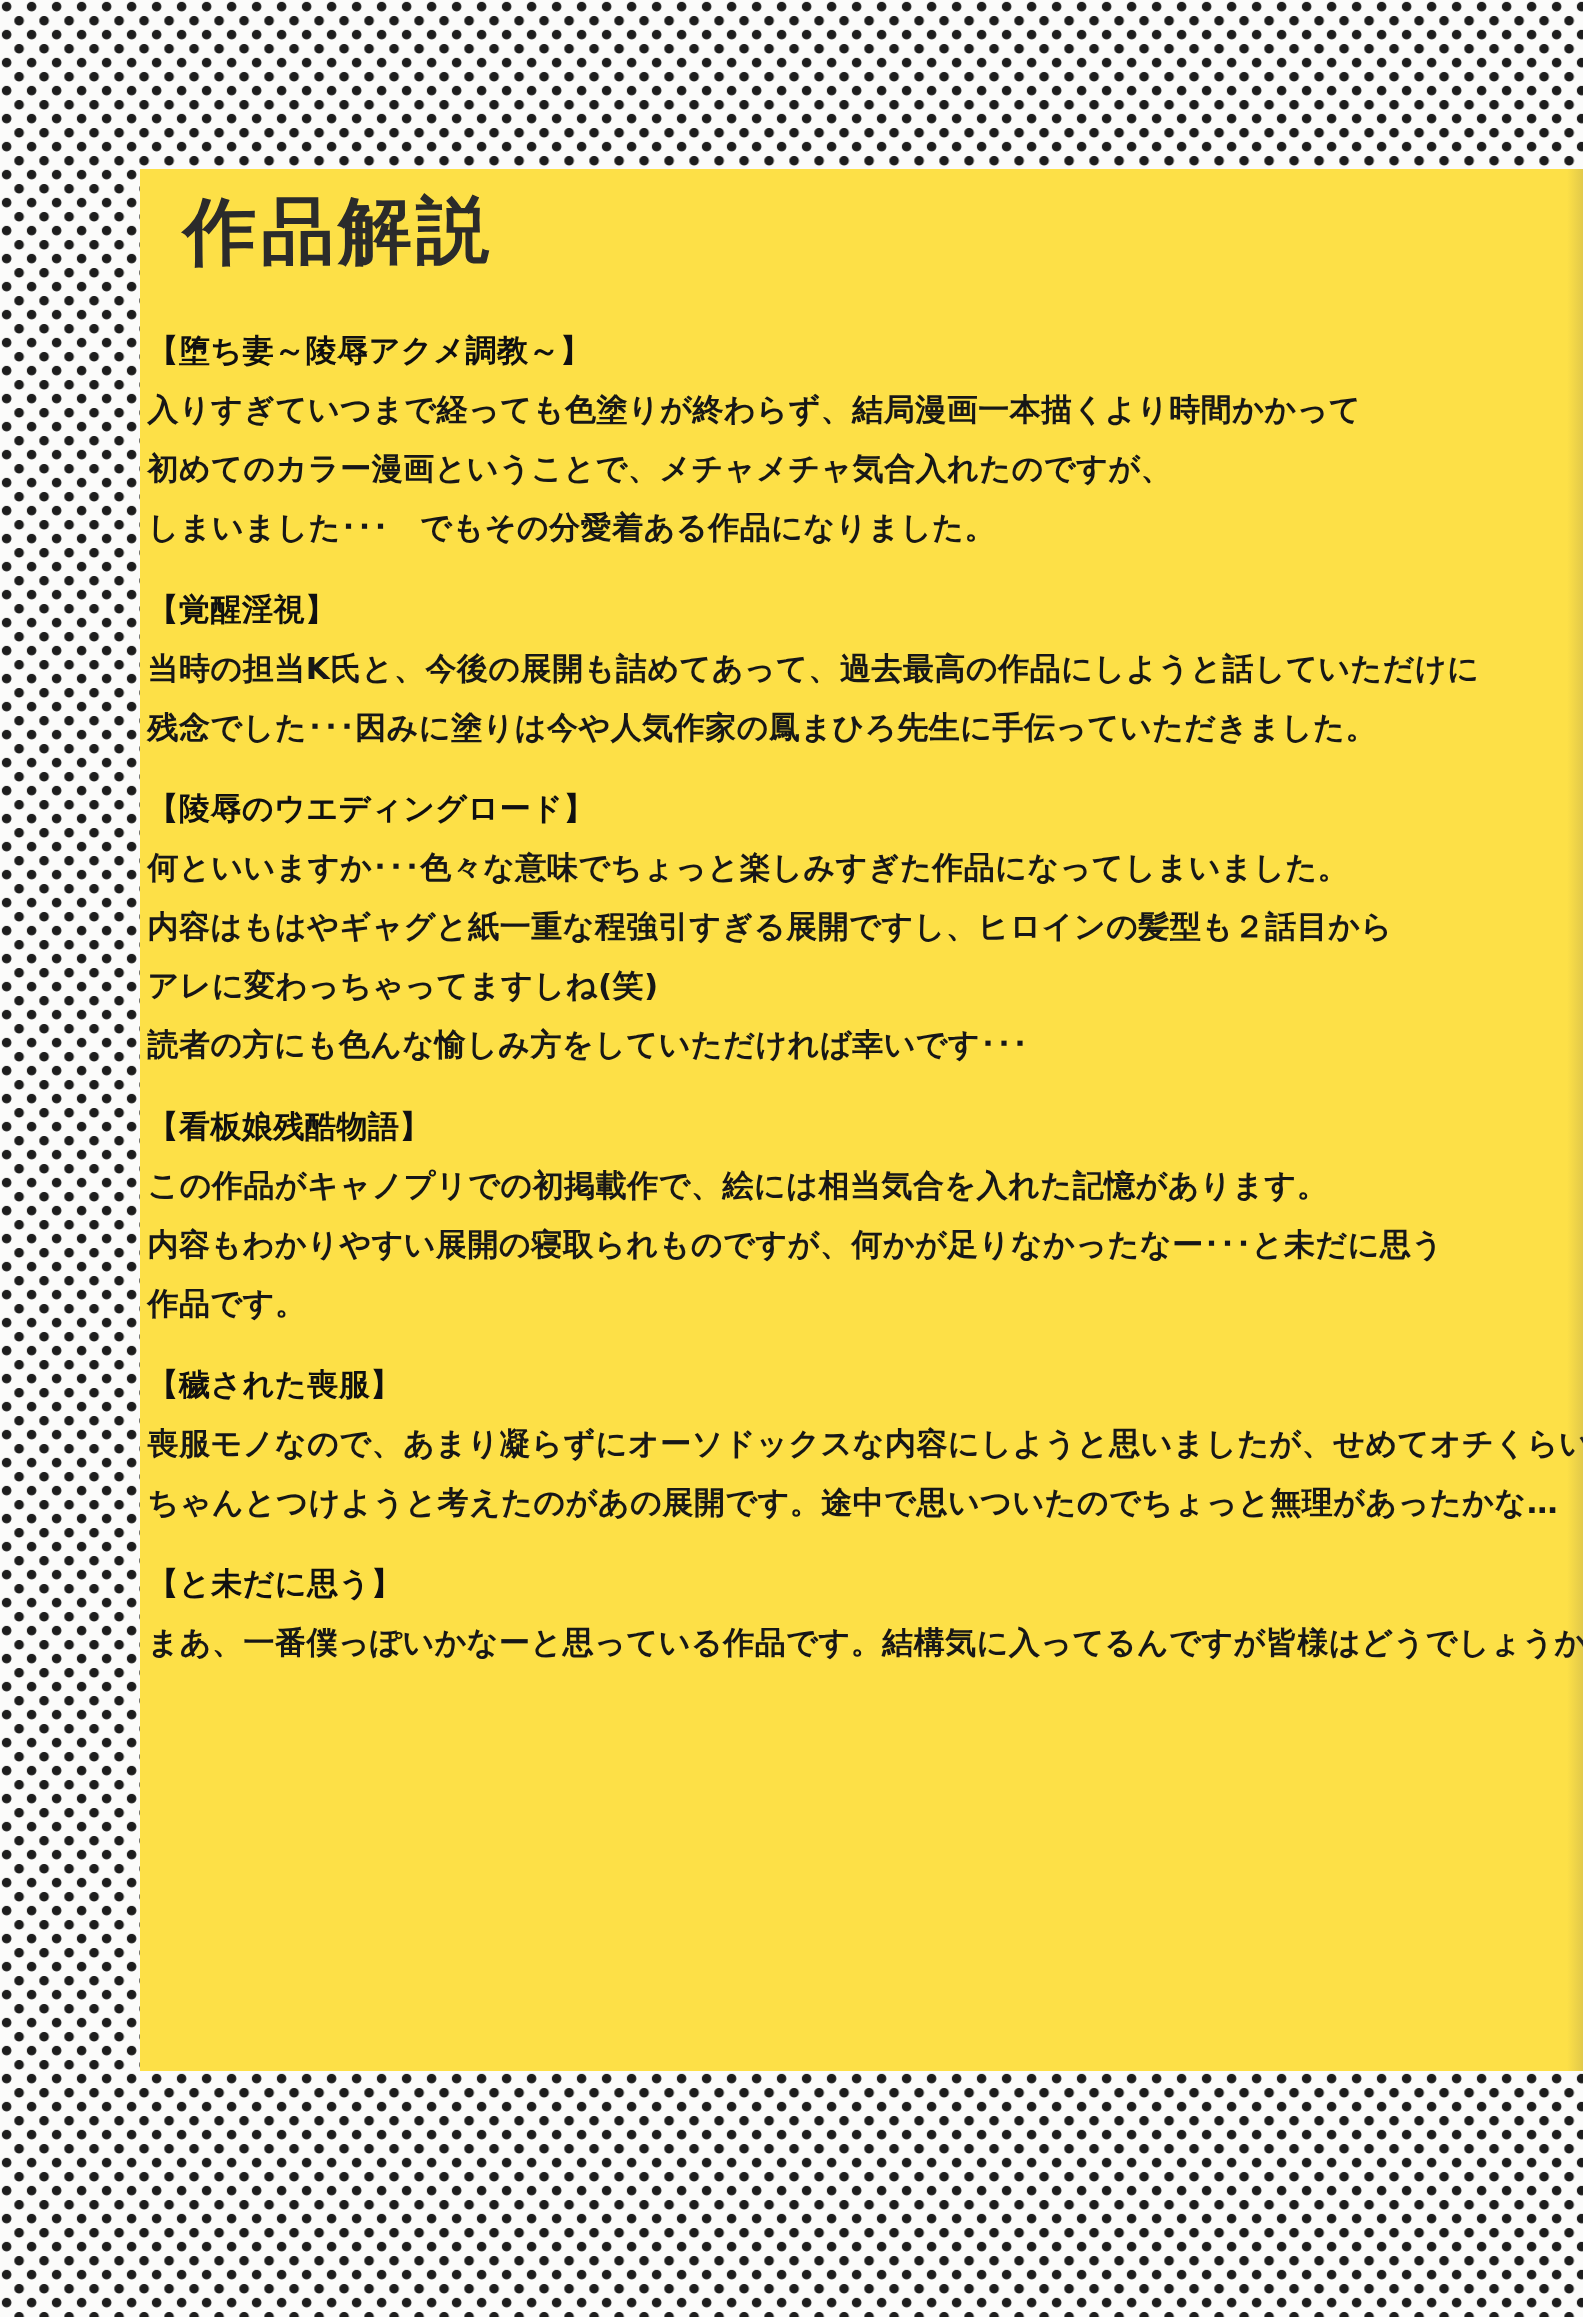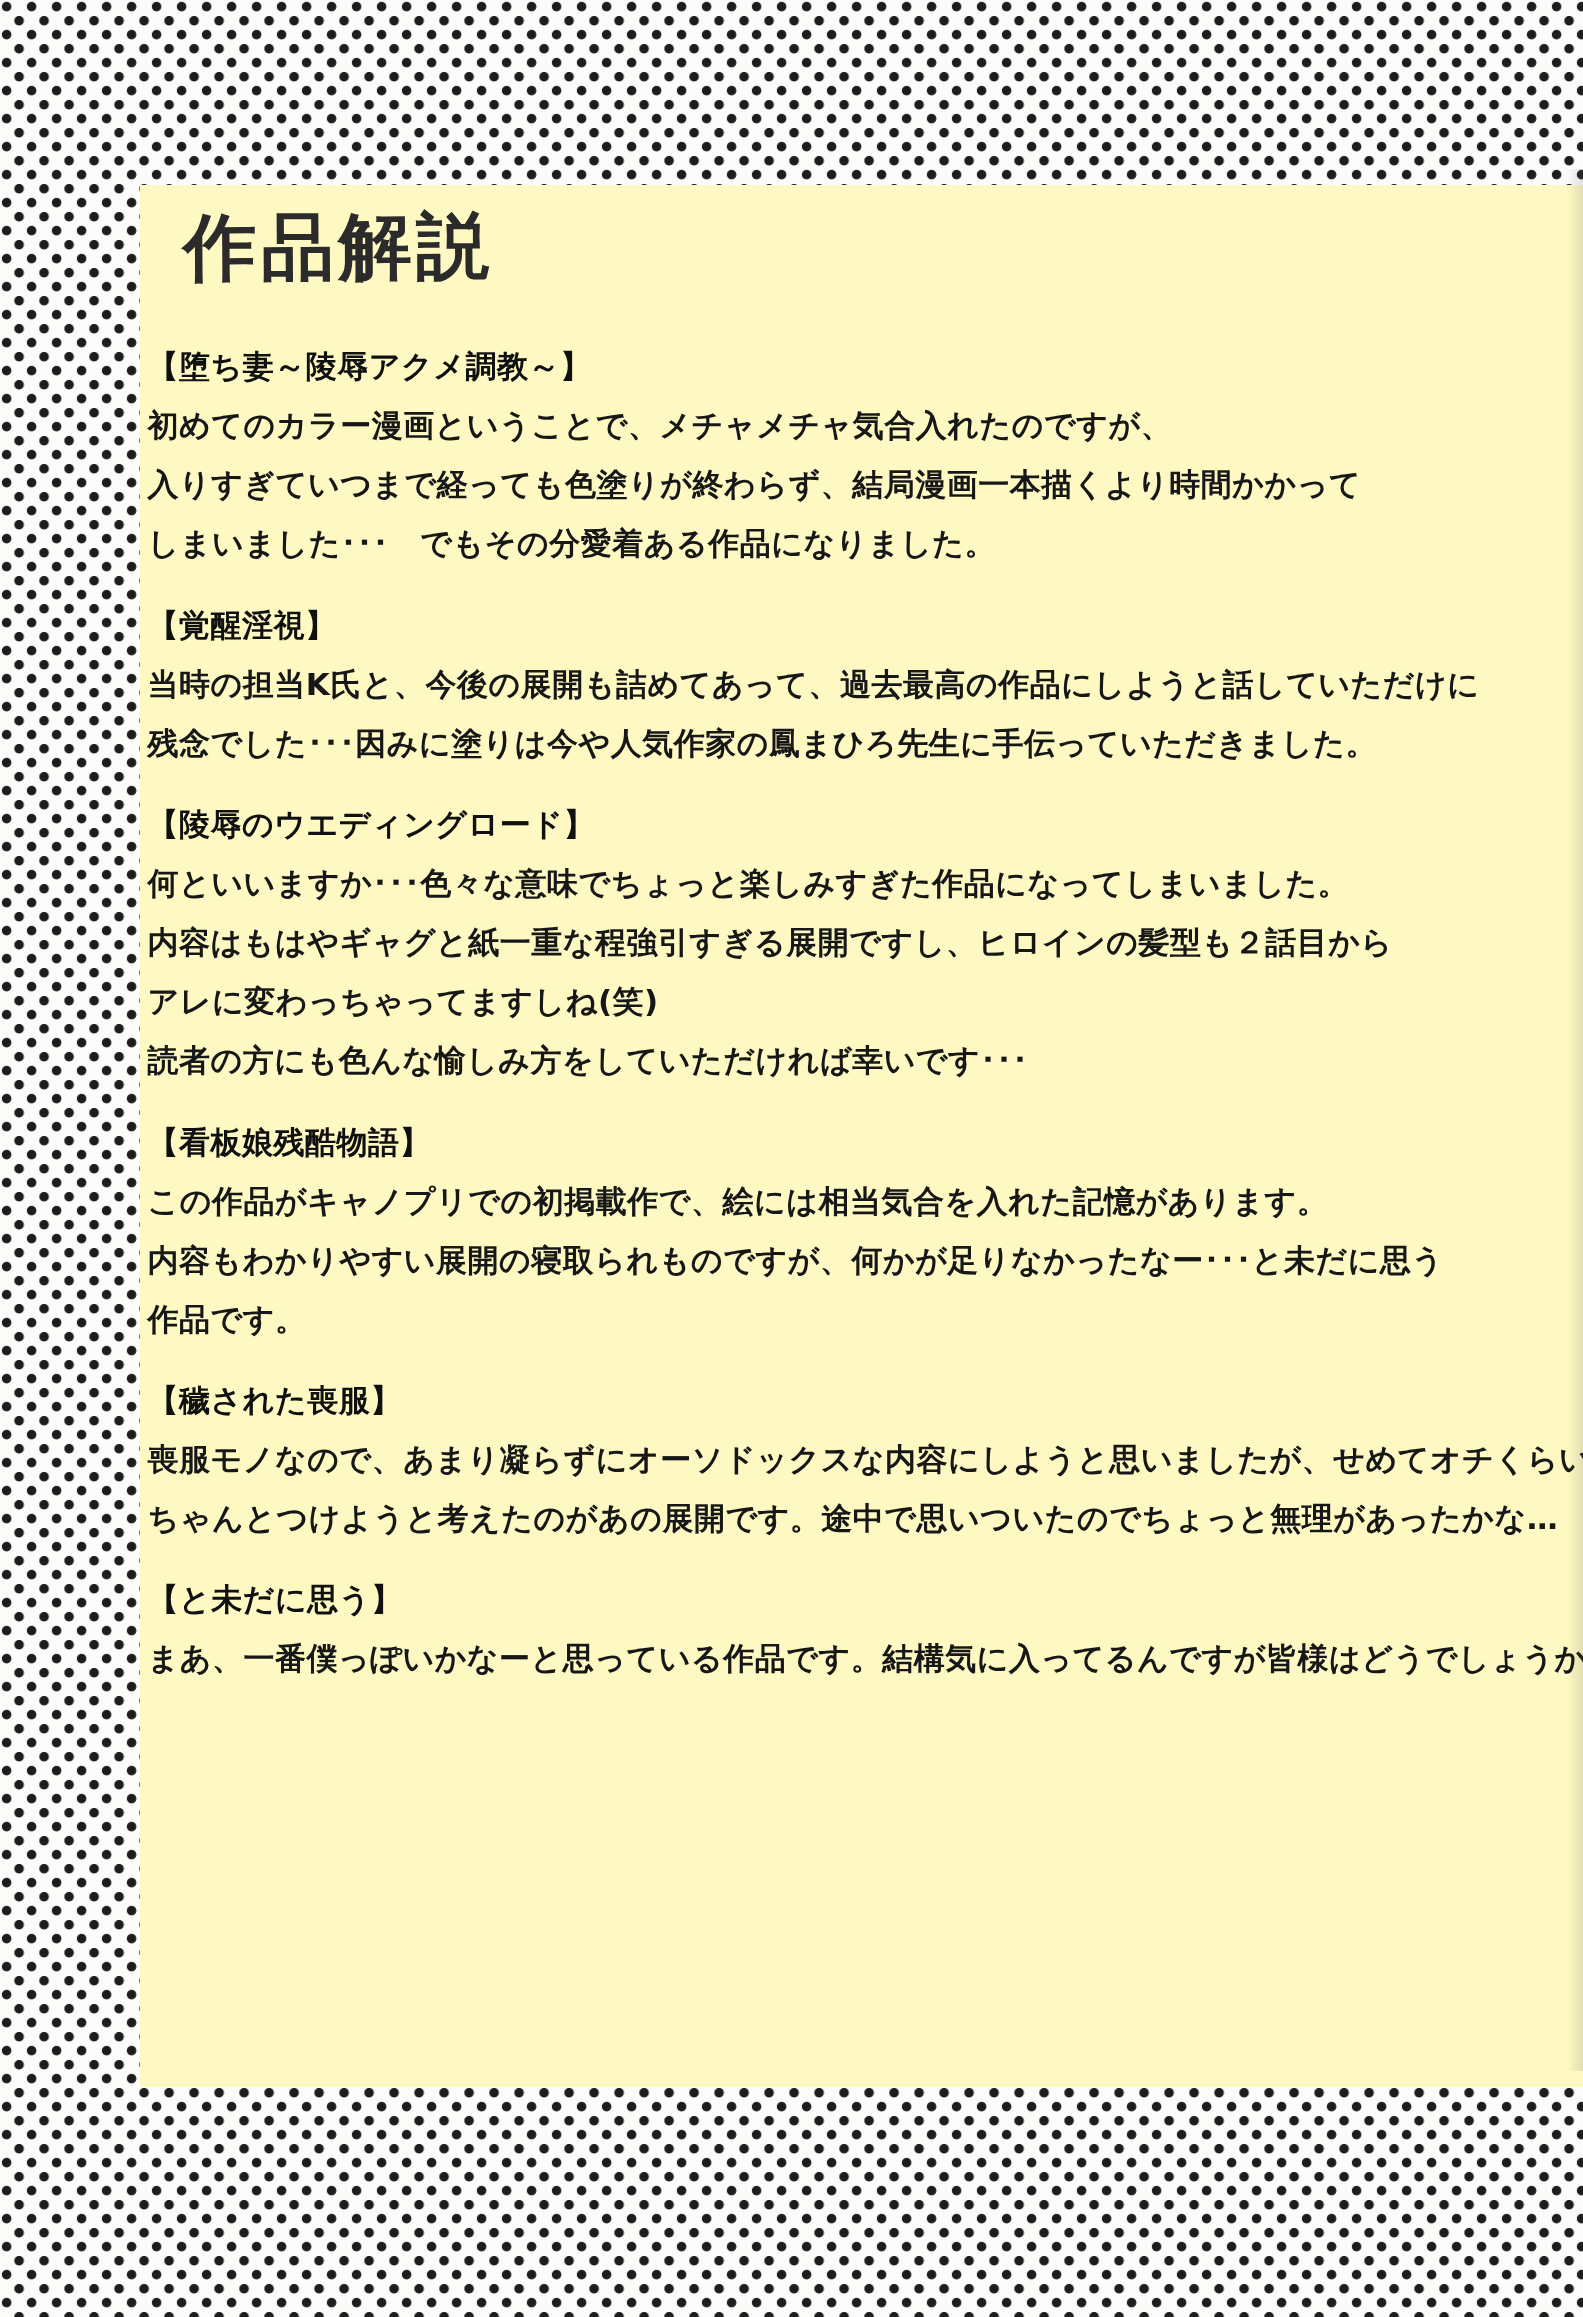--- a/index.html
+++ b/index.html
@@ -17,24 +17,24 @@
     background-image:
       radial-gradient(circle at 4.7px 4.7px, #1d1d1d 4.3px, rgba(0,0,0,0) 5.2px),
       radial-gradient(circle at 4.7px 4.7px, #1d1d1d 4.3px, rgba(0,0,0,0) 5.2px);
     background-size: 25px 28px;
     background-position: 1.9px 1.9px, 14.4px 16px;
   }
 
   .content-box {
     position: absolute;
     left: 140px;
-    top: 185px;
+    top: 169px;
     width: 1444px;
     height: 1902px;
-    background: #fef9c3;
+    background: #fde047;
   }
 
   
   .scan-edge {
     position: absolute;
     right: 0;
     top: 169px;
     width: 17px;
     height: 1902px;
     background: linear-gradient(to left, rgba(90,90,90,0.18), rgba(90,90,90,0.0));
@@ -78,22 +78,22 @@
   }
 </style>
 </head>
 <body>
 
 <div class="content-box">
   <h1 class="page-title">作品解説</h1>
   <div class="sections" id="sections">
   <section class="work-section">
     <div class="work-heading">【堕ち妻～陵辱アクメ調教～】</div>
-  <div class="line">初めてのカラー漫画ということで、メチャメチャ気合入れたのですが、</div>
-        <div class="line">入りすぎていつまで経っても色塗りが終わらず、結局漫画一本描くより時間かかって</div>
+  <div class="line">入りすぎていつまで経っても色塗りが終わらず、結局漫画一本描くより時間かかって</div>
+        <div class="line">初めてのカラー漫画ということで、メチャメチャ気合入れたのですが、</div>
         <div class="line">しまいました･･･　でもその分愛着ある作品になりました。</div>
       </section>
 
   <section class="work-section">
     <div class="work-heading">【覚醒淫視】</div>
         <div class="line">当時の担当K氏と、今後の展開も詰めてあって、過去最高の作品にしようと話していただけに</div>
         <div class="line">残念でした･･･因みに塗りは今や人気作家の鳳まひろ先生に手伝っていただきました。</div>
       </section>
 
 

